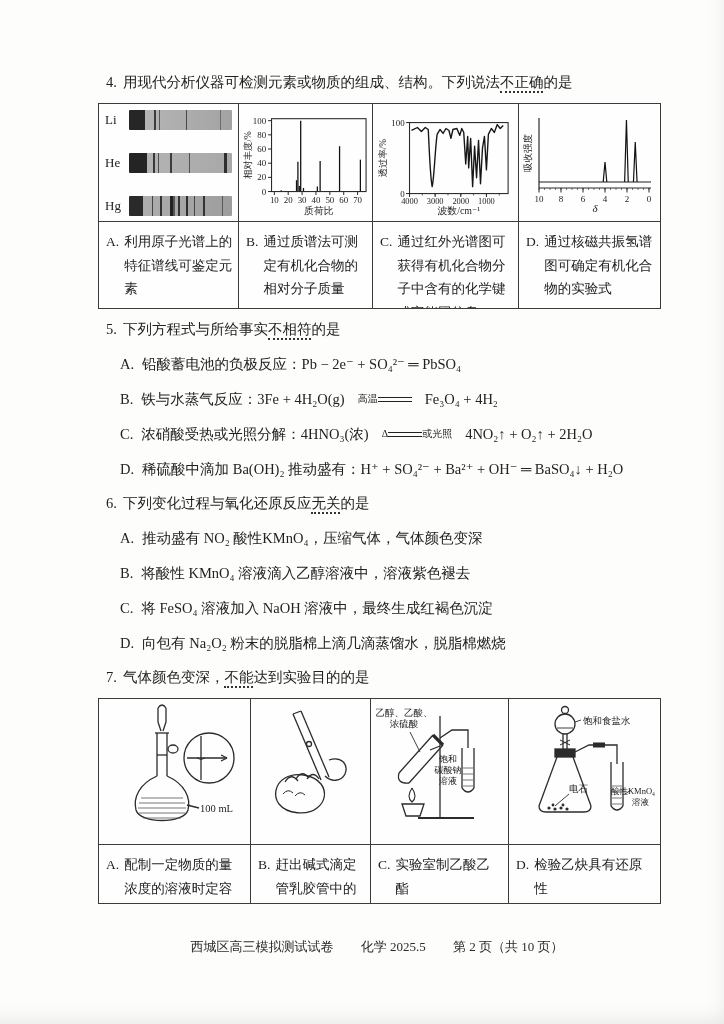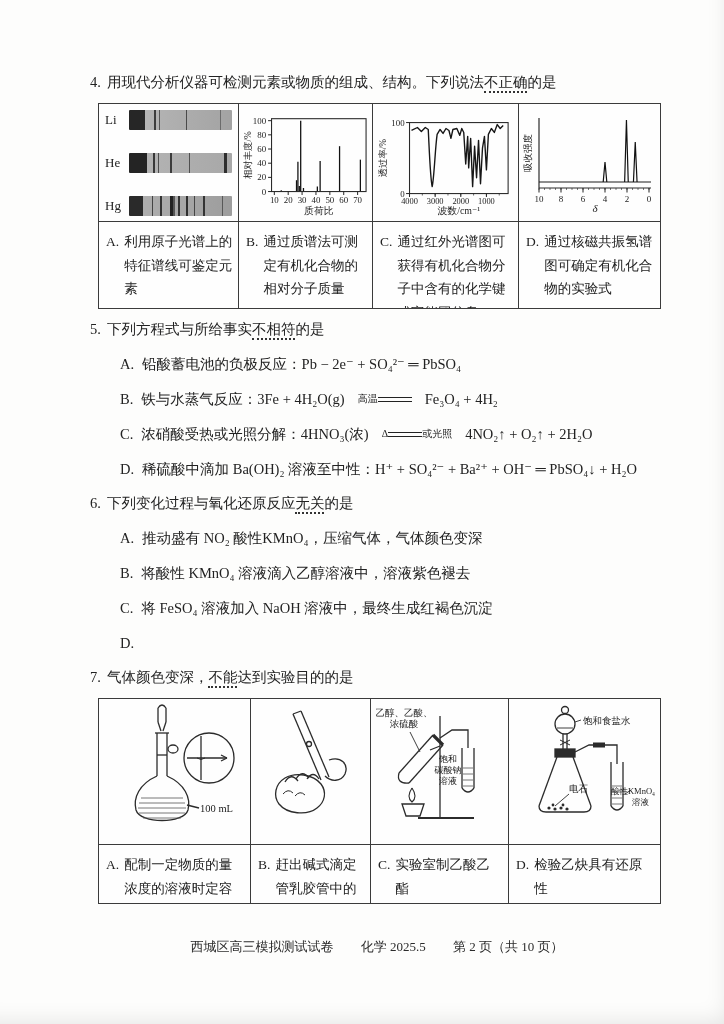--- a/index.html
+++ b/index.html
@@ -4,21 +4,21 @@
 <style>
   html,body{margin:0;padding:0;}
   body{
     width:724px;height:1024px;overflow:hidden;
     background:#fdfdfc;
     font-family:"Liberation Serif","DejaVu Serif",serif;
     color:#222;
     box-shadow:inset -10px -16px 22px -14px rgba(0,0,0,.10);
   }
   .page{padding:72px 60px 0 90px;}
-  .qstem{font-size:14.5px;line-height:21px;margin:0 0 10px 0;}
+  .qstem{font-size:14.5px;line-height:21px;margin:0 0 10px 16px;}
   .qnum{margin-right:6px;}
   .emph{border-bottom:2px dotted #333;padding-bottom:1px;}
   
   .qtable{display:grid;border:1.6px solid #3b3b3b;width:561px;margin-left:8px;background:#fefefe;}
   .q4t{grid-template-columns:140px 134px 146px 141px;}
   .q7t{grid-template-columns:152px 120px 138px 151px;}
   .cell{border-right:1.4px solid #3b3b3b;box-sizing:border-box;overflow:hidden;}
   .cell.last{border-right:none;}
   .figrow{border-bottom:1.4px solid #3b3b3b;display:flex;align-items:center;justify-content:center;padding:3px 2px;}
   .q4t .figrow{height:118px;}
@@ -247,40 +247,41 @@
       <span>浓硝酸受热或光照分解：4HNO₃(浓)</span>
       <span class="cond">
         <span class="ctop">Δ</span>
         <span class="dbl"></span>
         <span class="cbot">或光照</span>
       </span>
       <span>4NO₂↑ + O₂↑ + 2H₂O</span>
     </div>
     <div class="opt">
       <span class="olab">D.</span>
-      <span>稀硫酸中滴加 Ba(OH)₂ 溶液至中性：H⁺ + SO₄²⁻ + Ba²⁺ + OH⁻ ═ PbSO₄↓ + H₂O</span>
+      <span>稀硫酸中滴加 Ba(OH)₂ 推动盛有：H⁺ + SO₄²⁻ + Ba²⁺ + OH⁻ ═ BaSO₄↓ + H₂O</span>
     </div>
   </section>
 
   <section class="sec">
     <div class="qstem"><span class="qnum">6.</span><span>下列变化过程与氧化还原反应</span><span class="emph">无关</span><span>的是</span></div>
     <div class="opt">
         <span class="olab">A.</span>
         <span>推动盛有 NO₂ 酸性KMnO₄，压缩气体，气体颜色变深</span>
       </div>
     <div class="opt">
         <span class="olab">B.</span>
         <span>将酸性 KMnO₄ 溶液滴入乙醇溶液中，溶液紫色褪去</span>
       </div>
     <div class="opt">
         <span class="olab">C.</span>
         <span>将 FeSO₄ 溶液加入 NaOH 溶液中，最终生成红褐色沉淀</span>
       </div>
     <div class="opt">
         <span class="olab">D.</span>
+        <span>向包有 Na₂O₂ 粉末的脱脂棉上滴几滴蒸馏水，脱脂棉燃烧</span>
       </div>
   </section>
 
   <section class="sec">
     <div class="qstem"><span class="qnum">7.</span><span>气体颜色变深，</span><span class="emph">不能</span><span>达到实验目的的是</span></div>
 
     <div class="qtable q7t">
 
       <div class="cell figrow">
         <svg width="144" height="140" viewBox="0 0 144 140">

